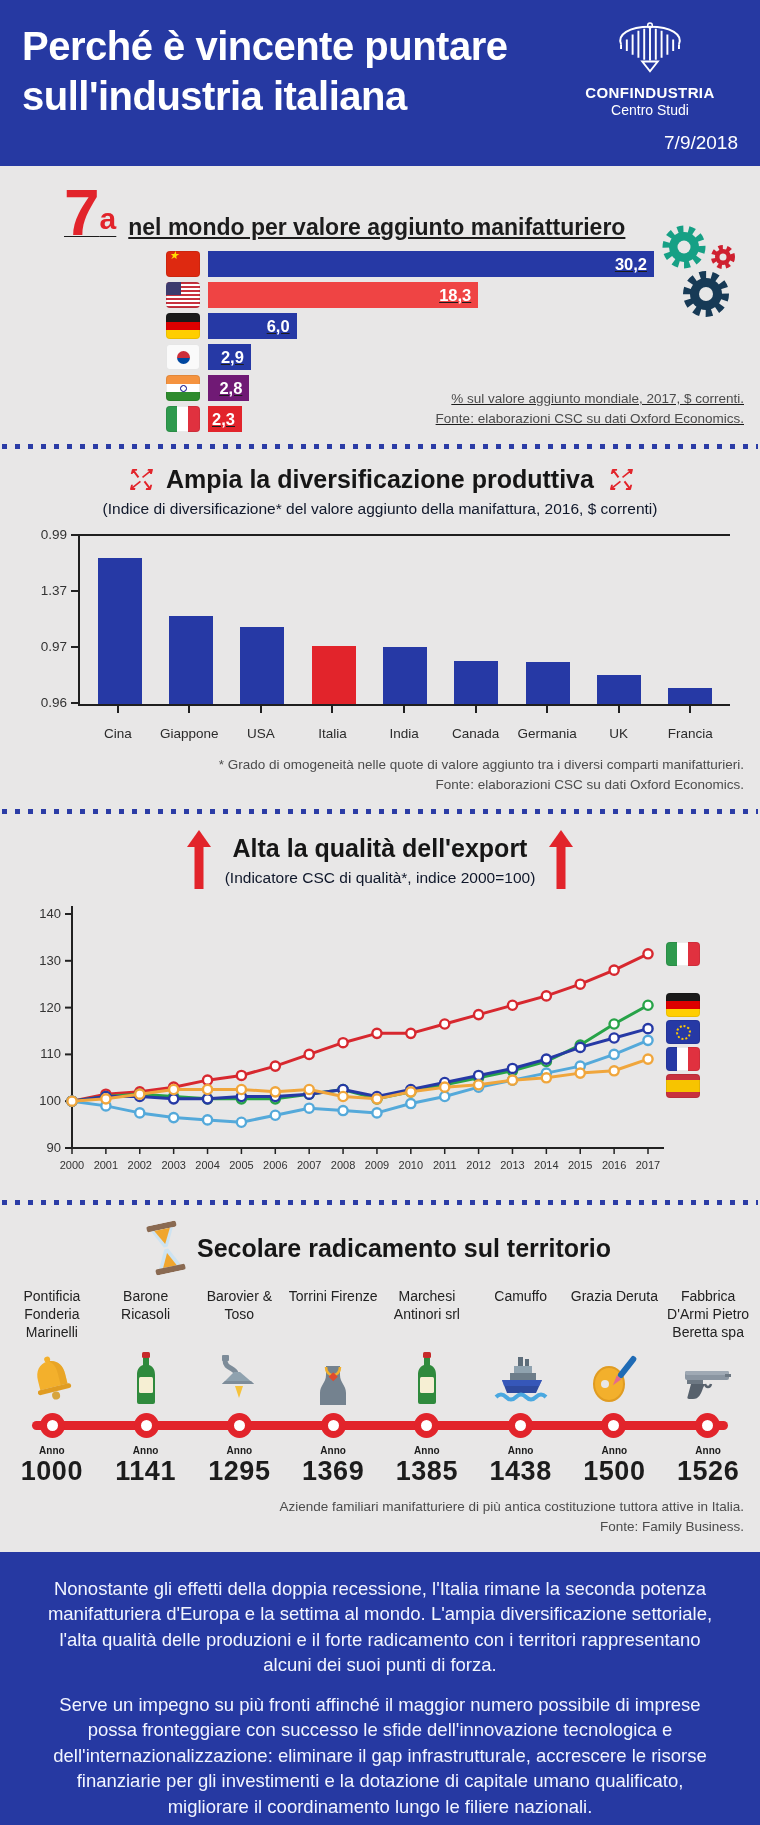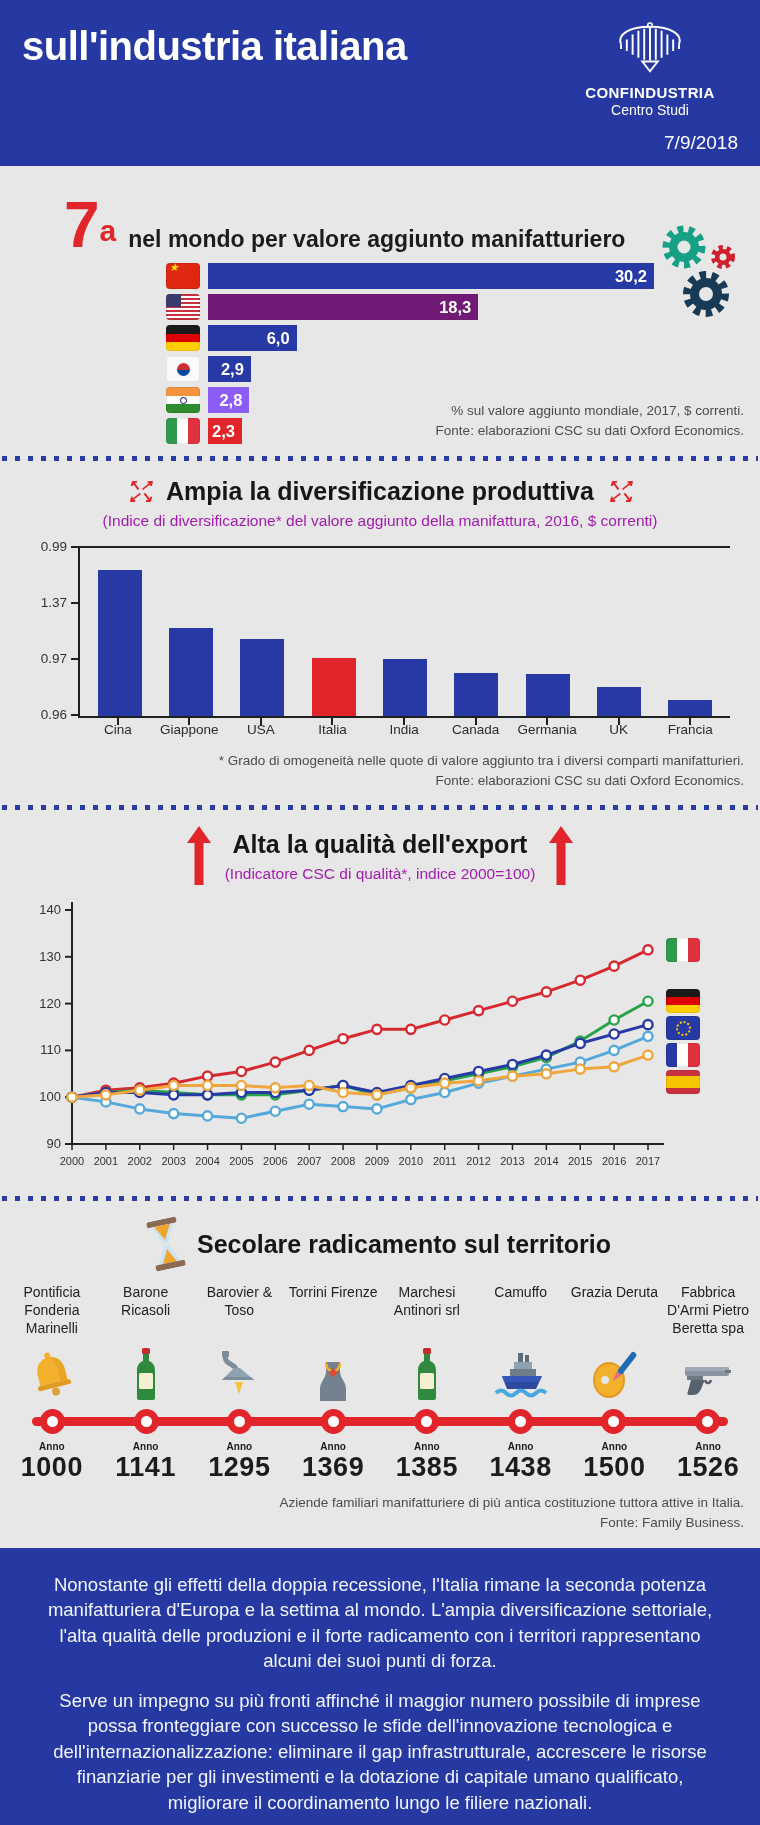--- a/index.html
+++ b/index.html
@@ -10,26 +10,26 @@
   .header{background:#2639a2;color:#fff;display:flex;padding:22px 20px 12px 22px;box-sizing:border-box;min-height:150px;}
   .header-title{flex:1;font-size:40px;font-weight:700;line-height:1.24;letter-spacing:-.5px;}
   .header-right{width:180px;text-align:center;}
   .org-name{font-size:15px;font-weight:700;letter-spacing:.4px;margin-top:2px;}
   .org-unit{font-size:14px;margin-top:1px;}
   .header-date{font-size:19px;margin-top:14px;text-align:right;padding-right:2px;}
 
   
   h2{margin:0;font-size:25px;font-weight:700;color:#161616;}
   .sec-head{display:flex;align-items:center;justify-content:center;gap:14px;}
-  .sec-sub{text-align:center;font-size:15.5px;color:#a21caf;margin-top:6px;}
+  .sec-sub{text-align:center;font-size:15.5px;color:#0f172a;margin-top:6px;}
   .sec-note{font-size:13.5px;color:#4c4c4c;text-align:right;padding-right:16px;line-height:1.5;}
   .divider{height:5px;margin:14px 2px 0;background-image:repeating-linear-gradient(90deg,#2b3ca6 0 5px,transparent 5px 13px);}
 
   
-  .sec-rank{padding-top:32px;position:relative;}
+  .sec-rank{padding-top:20px;position:relative;text-decoration:underline;}
   .rank-head{display:flex;align-items:baseline;gap:12px;margin-left:64px;}
   .rank-num{color:#e2242b;font-weight:700;line-height:.85;}
   .rank-num b{font-size:64px;}
   .rank-num sup{font-size:30px;}
   .rank-title{font-size:23px;font-weight:700;}
   .gears{position:absolute;right:14px;top:54px;}
   .rank-chart{margin:10px 0 0 166px;width:488px;text-align:center;}
   .hbar-row{display:flex;align-items:center;height:26px;margin-bottom:5px;gap:8px;}
   .hbar-track{flex:1;height:26px;}
   .hbar{height:100%;display:flex;align-items:center;justify-content:flex-end;padding-right:7px;box-sizing:border-box;}
@@ -62,21 +62,21 @@
   .expand-icon{display:inline-grid;grid-template-columns:12px 12px;color:#e2242b;font-weight:700;font-size:15px;line-height:12px;}
   .vchart{width:700px;margin:16px auto 0;display:flex;}
   .vchart-y{width:48px;position:relative;height:172px;}
   .ytick-label{position:absolute;right:11px;font-size:13.5px;color:#333;}
   .ytick-dash{position:absolute;right:0;width:7px;height:2px;background:#222;}
   .vchart-right{flex:1;}
   .vchart-plot{height:172px;border-left:2px solid #1f1f1f;border-top:2px solid #1f1f1f;border-bottom:2px solid #1f1f1f;box-sizing:border-box;display:flex;align-items:flex-end;justify-content:space-around;padding:0 4px;}
   .vcol{flex:1;display:flex;align-items:flex-end;justify-content:center;height:100%;}
   .vbar{width:44px;}
   .vchart-x{display:flex;justify-content:space-around;padding:0 4px;}
-  .xcol{flex:1;text-align:center;position:relative;padding-top:0;}
+  .xcol{flex:1;text-align:center;position:relative;padding-top:16px;}
   .xtick-dash{position:absolute;top:0;left:50%;width:2px;height:7px;background:#1f1f1f;transform:translateX(-50%);}
   .xcat{display:block;margin-top:4px;font-size:13.5px;color:#2b2b2b;}
   .div-note{margin-top:14px;}
 
   
   .sec-exp{padding-top:16px;}
   .up-arrow{position:relative;width:24px;height:60px;flex:none;}
   .up-arrow::before{content:'';position:absolute;top:0;left:50%;transform:translateX(-50%);border:12px solid transparent;border-top:0;border-bottom:17px solid #e2242b;}
   .up-arrow::after{content:'';position:absolute;top:15px;left:50%;transform:translateX(-50%);width:9px;height:44px;background:#e2242b;}
   .export-chart-wrap{position:relative;width:720px;margin:8px auto 0;}
@@ -103,20 +103,21 @@
   .footer{background:#2639a2;color:#f2f5ff;padding:24px 26px 20px;text-align:center;font-size:18.5px;line-height:1.38;margin-top:14px;}
   .footer p{margin:0 12px 14px;}
 </style>
 </head>
 <body>
 
 <div class="page">
 
   <div class="header">
     <div class="header-title">
+      <div>Perché è vincente puntare</div>
       <div>sull'industria italiana</div>
     </div>
     <div class="header-right">
       <svg width="84" height="56" viewBox="0 0 84 58" fill="none" stroke="#ffffff">
         <path d="M42 6 L42 40 M36 7 L36 39 M30 9 L30 37 M24 13 L24 34 M18 18 L18 30 M12 23 L12 28 M48 7 L48 39 M54 9 L54 37 M60 13 L60 34 M66 18 L66 30 M72 23 L72 28" stroke-width="2"></path>
         <path d="M12 23 C8 13 20 5 42 5 C64 5 76 13 72 23" stroke-width="2"></path>
         <path d="M34 41 H50 L42 51 Z" stroke-width="2"></path>
         <circle cx="42" cy="3.5" r="2.4" stroke-width="1.5"></circle>
       </svg>
       <div class="org-name">CONFINDUSTRIA</div>
@@ -158,21 +159,21 @@
             <div class="hbar" style="width: 100%; background: rgb(38, 57, 165);">
               <span class="hbar-val">30,2</span>
             </div>
           </div>
         </div>
         <div class="hbar-row">
           <span class="flag f-us">
             <i></i>
           </span>
           <div class="hbar-track">
-            <div class="hbar" style="width: 60.596%; background: #701a75;">
+            <div class="hbar" style="width: 60.596%; background: #ef4444;">
               <span class="hbar-val">18,3</span>
             </div>
           </div>
         </div>
         <div class="hbar-row">
           <span class="flag f-de">
             <i></i>
           </span>
           <div class="hbar-track">
             <div class="hbar" style="width: 19.8675%; background: rgb(38, 57, 165);">
@@ -188,21 +189,21 @@
             <div class="hbar" style="width: 9.60265%; background: rgb(38, 57, 165);">
               <span class="hbar-val">2,9</span>
             </div>
           </div>
         </div>
         <div class="hbar-row">
           <span class="flag f-in">
             <i></i>
           </span>
           <div class="hbar-track">
-            <div class="hbar" style="width: 9.27152%; background: #8b5cf6;">
+            <div class="hbar" style="width: 9.27152%; background: #701a75;">
               <span class="hbar-val">2,8</span>
             </div>
           </div>
         </div>
         <div class="hbar-row">
           <span class="flag f-it">
             <i></i>
           </span>
           <div class="hbar-track">
             <div class="hbar" style="width: 7.61589%; background: rgb(226, 36, 43);">

